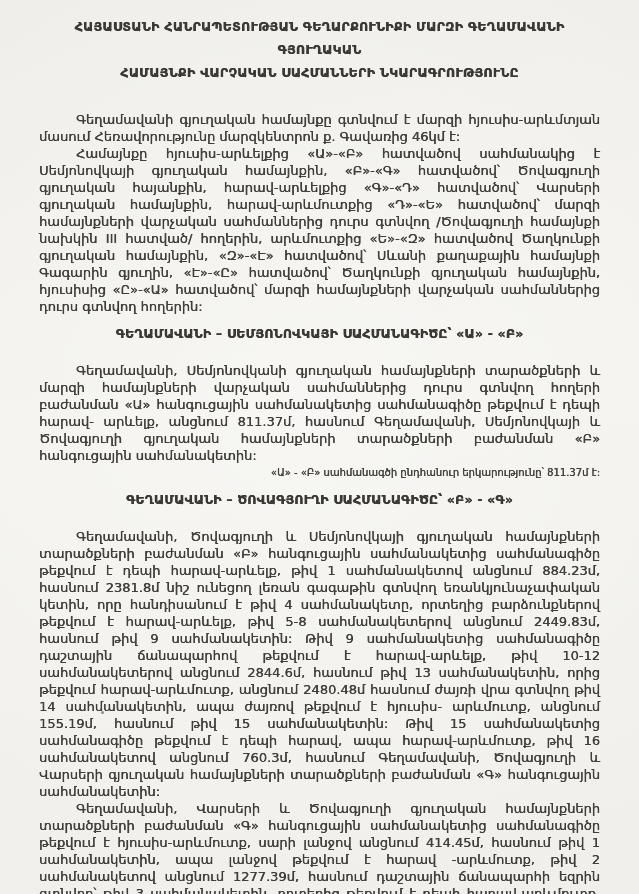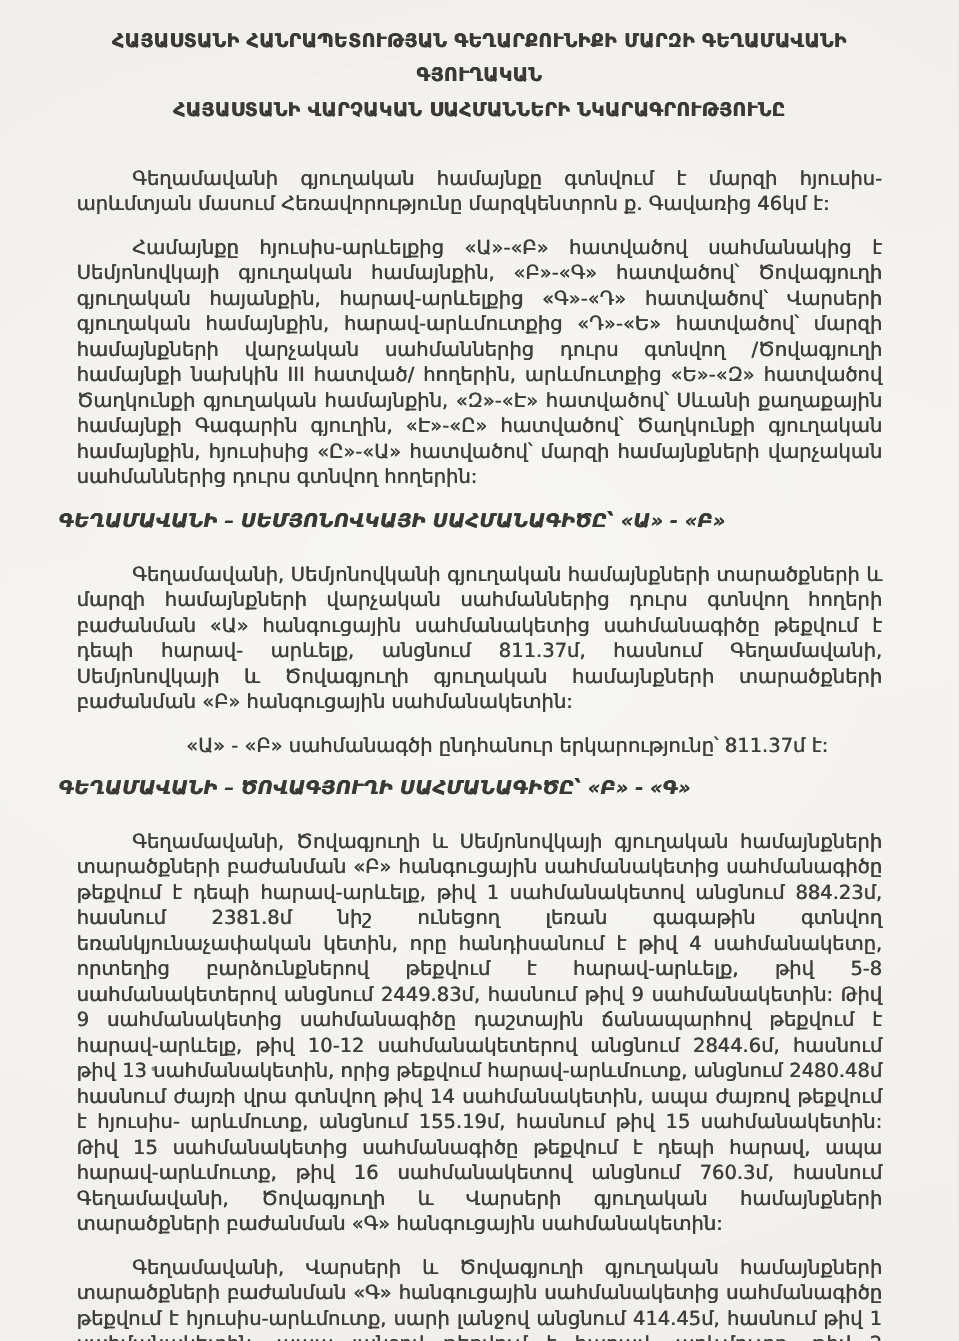--- a/index.html
+++ b/index.html
@@ -27,65 +27,65 @@
     font-weight: bold;
     font-size: 12.5px;
     line-height: 23px;
     letter-spacing: 0.3px;
     color: #3b3936;
     margin: 0 2px 27px 2px;
     text-shadow: 0.35px 0 0 currentColor;
   }
   .doc-title .t-line { display: block; }
   p.body-par {
-    margin: 12px;
+    margin: 0;
     text-align: justify;
     text-indent: 37px;
     font-size: 13px;
     line-height: 17px;
     text-shadow: 0.35px 0 0 currentColor;
   }
   p.length-par {
     margin: 0;
-    text-align: center;
+    text-align: right;
     text-indent: 37px;
-    font-size: 13px;
+    font-size: 10px;
     line-height: 17px;
     text-shadow: 0.35px 0 0 currentColor;
   }
   h2.section-heading {
+    text-align: center;
     font-weight: bold;
     font-size: 12.5px;
     line-height: 16px;
     letter-spacing: 0.2px;
     color: #3b3936;
     margin: 11px 0 20px 0;
     text-shadow: 0.35px 0 0 currentColor;
-    font-style: italic;
   }
   .artifact-dot {
     position: absolute;
     left: 101px;
     top: 711px;
     width: 3px;
     height: 3px;
     border-radius: 50%;
     background: #5b5955;
     opacity: 0.65;
   }
 </style>
 </head>
 <body>
 
 <div class="page">
   <div class="content">
 
     <div class="doc-title">
       <span class="t-line">ՀԱՅԱՍՏԱՆԻ ՀԱՆՐԱՊԵՏՈՒԹՅԱՆ ԳԵՂԱՐՔՈՒՆԻՔԻ ՄԱՐԶԻ ԳԵՂԱՄԱՎԱՆԻ ԳՅՈՒՂԱԿԱՆ</span>
-      <span class="t-line">ՀԱՅԱՍՏԱՆԻ ՎԱՐՉԱԿԱՆ ՍԱՀՄԱՆՆԵՐԻ ՆԿԱՐԱԳՐՈՒԹՅՈՒՆԸ</span>
+      <span class="t-line">ՀԱՄԱՅՆՔԻ ՎԱՐՉԱԿԱՆ ՍԱՀՄԱՆՆԵՐԻ ՆԿԱՐԱԳՐՈՒԹՅՈՒՆԸ</span>
     </div>
 
     <p class="body-par">Գեղամավանի գյուղական համայնքը գտնվում է մարզի հյուսիս-արևմտյան մասում Հեռավորությունը մարզկենտրոն ք. Գավառից 46կմ է:</p>
     <p class="body-par">Համայնքը հյուսիս-արևելքից «Ա»-«Բ» հատվածով սահմանակից է Սեմյոնովկայի գյուղական համայնքին, «Բ»-«Գ» հատվածով՝ Ծովագյուղի գյուղական հայանքին, հարավ-արևելքից «Գ»-«Դ» հատվածով՝ Վարսերի գյուղական համայնքին, հարավ-արևմուտքից «Դ»-«Ե» հատվածով՝ մարզի համայնքների վարչական սահմաններից դուրս գտնվող /Ծովագյուղի համայնքի նախկին III հատված/ հողերին, արևմուտքից «Ե»-«Զ» հատվածով Ծաղկունքի գյուղական համայնքին, «Զ»-«Է» հատվածով՝ Սևանի քաղաքային համայնքի Գագարին գյուղին, «Է»-«Ը» հատվածով՝ Ծաղկունքի գյուղական համայնքին, հյուսիսից «Ը»-«Ա» հատվածով՝ մարզի համայնքների վարչական սահմաններից դուրս գտնվող հողերին:</p>
 
     <h2 class="section-heading">ԳԵՂԱՄԱՎԱՆԻ – ՍԵՄՅՈՆՈՎԿԱՅԻ ՍԱՀՄԱՆԱԳԻԾԸ՝ «Ա» - «Բ»</h2>
     <p class="body-par">Գեղամավանի, Սեմյոնովկանի գյուղական համայնքների տարածքների և մարզի համայնքների վարչական սահմաններից դուրս գտնվող հողերի բաժանման «Ա» հանգուցային սահմանակետից սահմանագիծը թեքվում է դեպի հարավ- արևելք, անցնում 811.37մ, հասնում Գեղամավանի, Սեմյոնովկայի և Ծովագյուղի գյուղական համայնքների տարածքների բաժանման «Բ» հանգուցային սահմանակետին:</p>
     <p class="length-par">«Ա» - «Բ» սահմանագծի ընդհանուր երկարությունը՝ 811.37մ է:</p>
 
     <h2 class="section-heading">ԳԵՂԱՄԱՎԱՆԻ – ԾՈՎԱԳՅՈՒՂԻ ՍԱՀՄԱՆԱԳԻԾԸ՝ «Բ» - «Գ»</h2>

